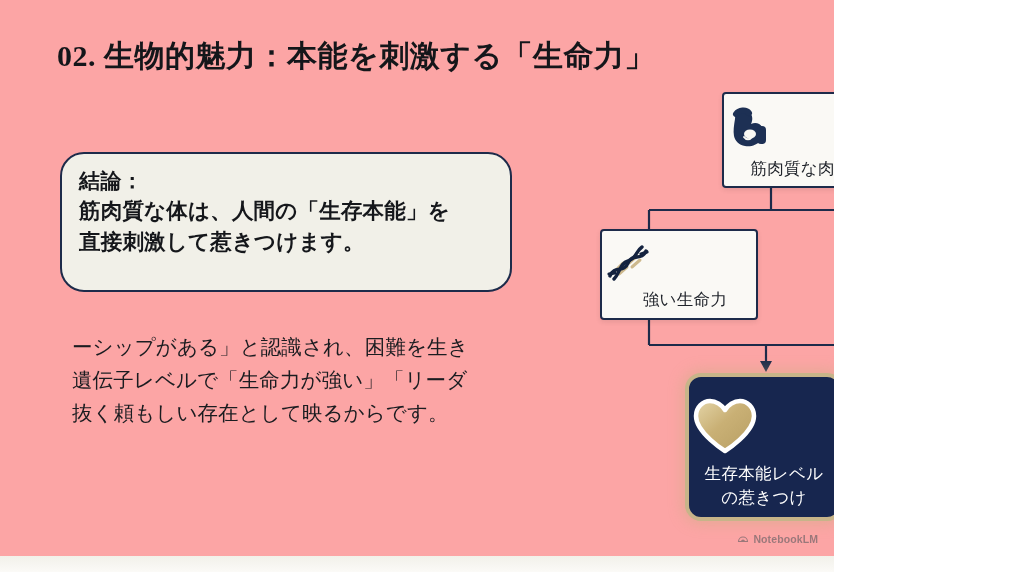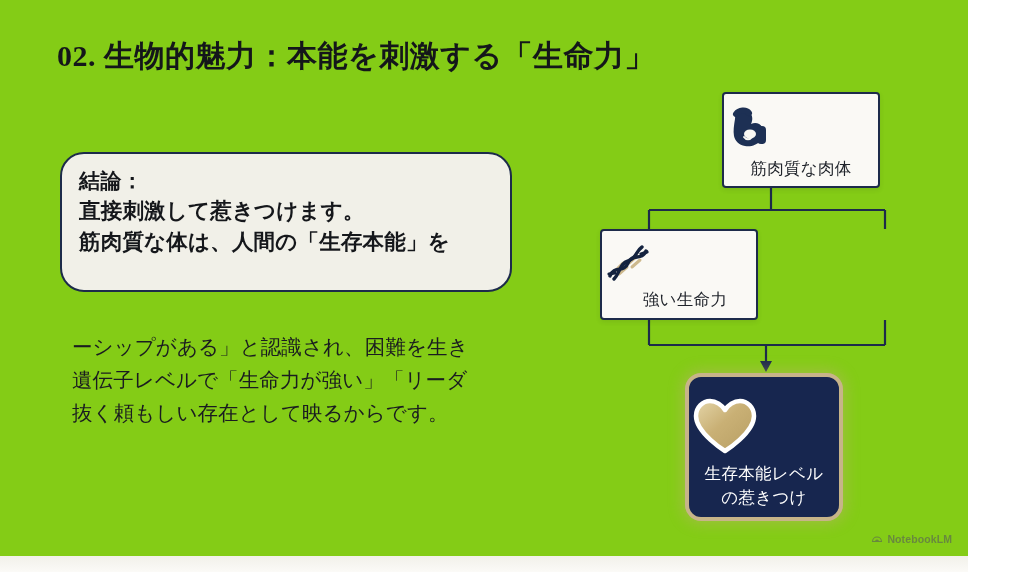--- a/index.html
+++ b/index.html
@@ -10,23 +10,23 @@
   body {
     width: 1024px;
     height: 572px;
     background: #ffffff;
     font-family: "Liberation Sans", "DejaVu Sans", sans-serif;
     overflow: hidden;
   }
 
   .slide {
     position: relative;
-    width: 968px;
+    width: 834px;
     height: 572px;
-    background: #84cc16;
+    background: #fca5a5;
     overflow: hidden;
   }
 
   
   .bottom-strip {
     position: absolute;
     left: 0;
     bottom: 0;
     width: 1024px;
     height: 16px;
@@ -227,22 +227,22 @@
 </head>
 <body>
 
 <div class="slide">
 
   <div class="title">02. 生物的魅力：本能を刺激する「生命力」</div>
 
   <div class="conclusion-box">
     <div class="conclusion-inner">
       <div class="conc-label">結論：</div>
+      <div class="conc-line">筋肉質な体は、人間の「生存本能」を</div>
       <div class="conc-line">直接刺激して惹きつけます。</div>
-      <div class="conc-line">筋肉質な体は、人間の「生存本能」を</div>
     </div>
   </div>
 
   <div class="reason-block">
     <div class="reason-line">ーシップがある」と認識され、困難を生き</div>
     <div class="reason-line">遺伝子レベルで「生命力が強い」「リーダ</div>
     <div class="reason-line">抜く頼もしい存在として映るからです。</div>
   </div>
 
   <div class="flow">

